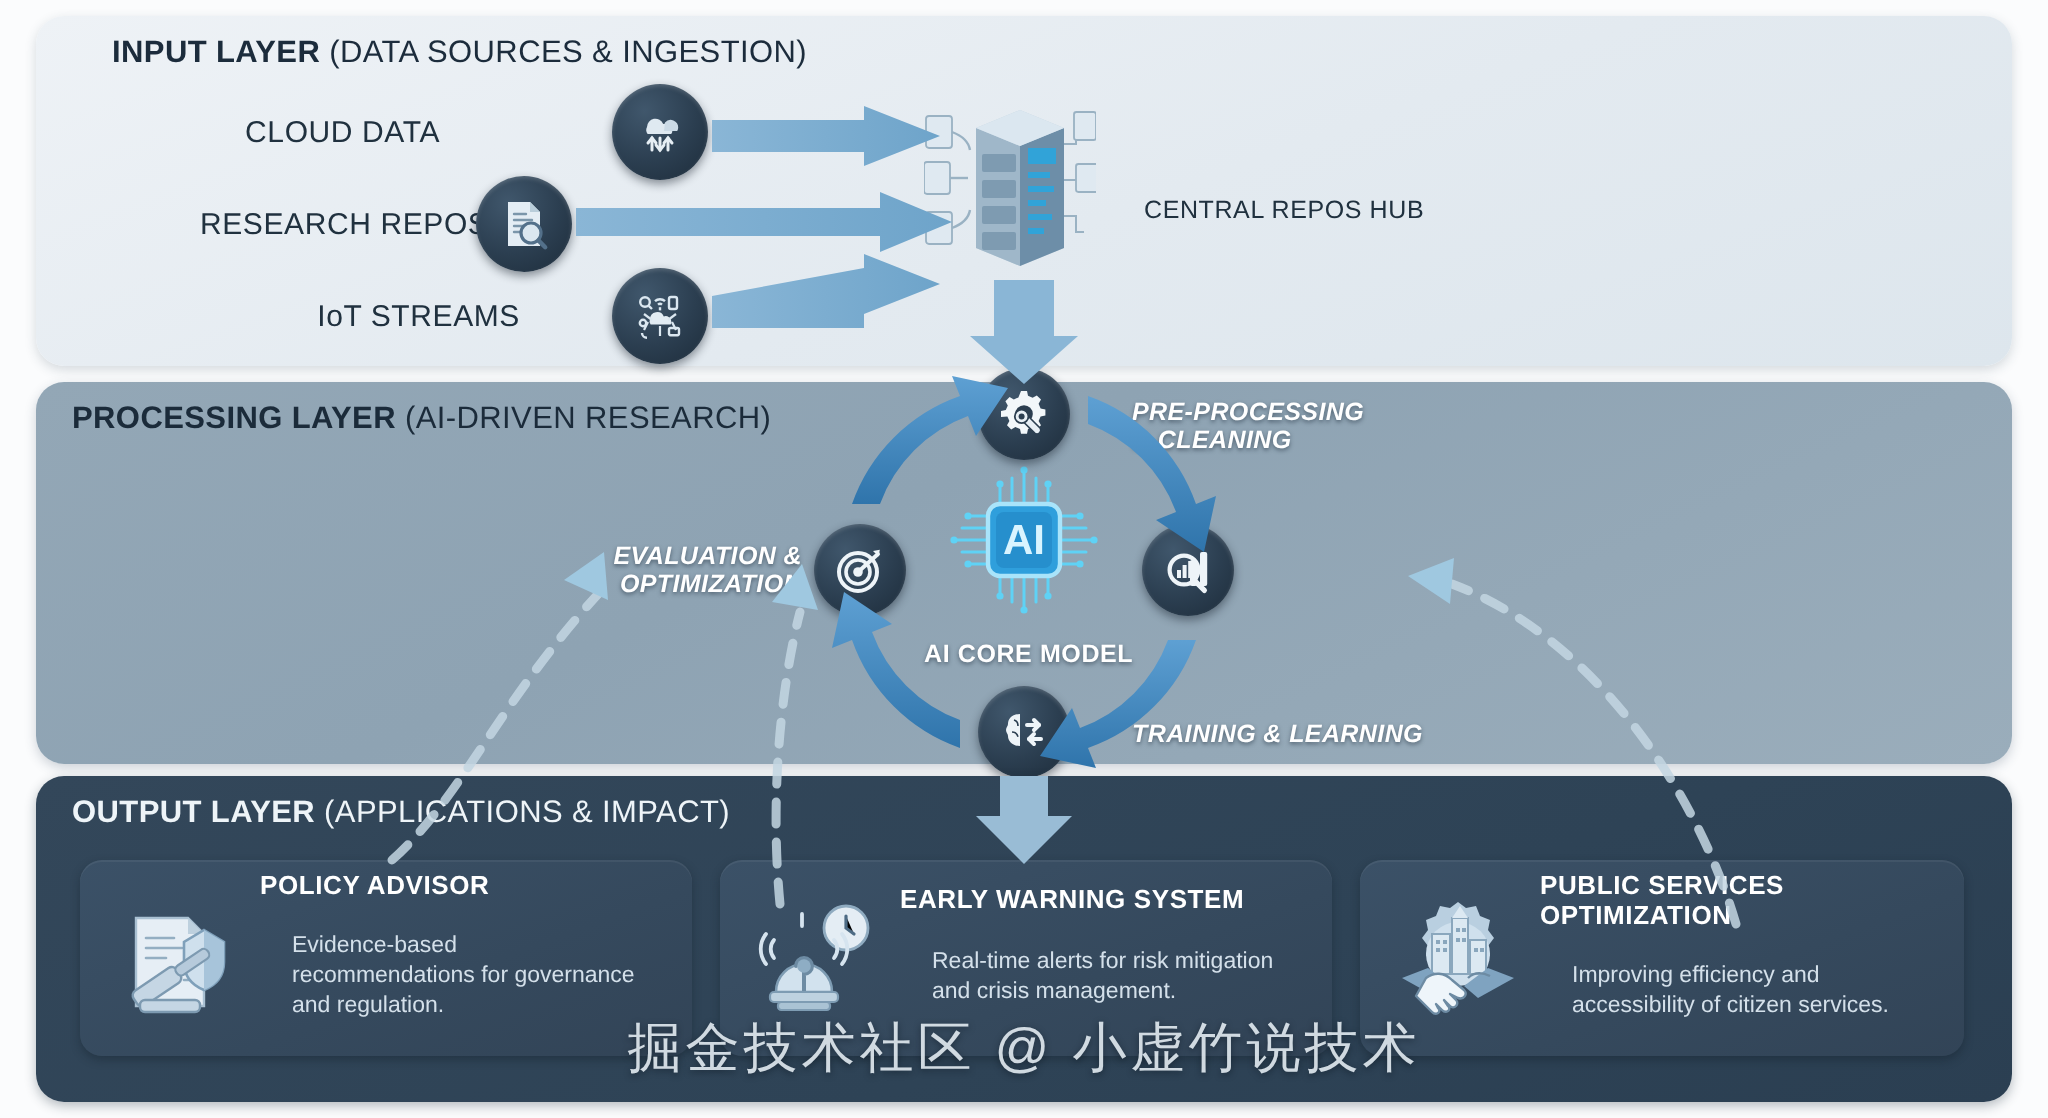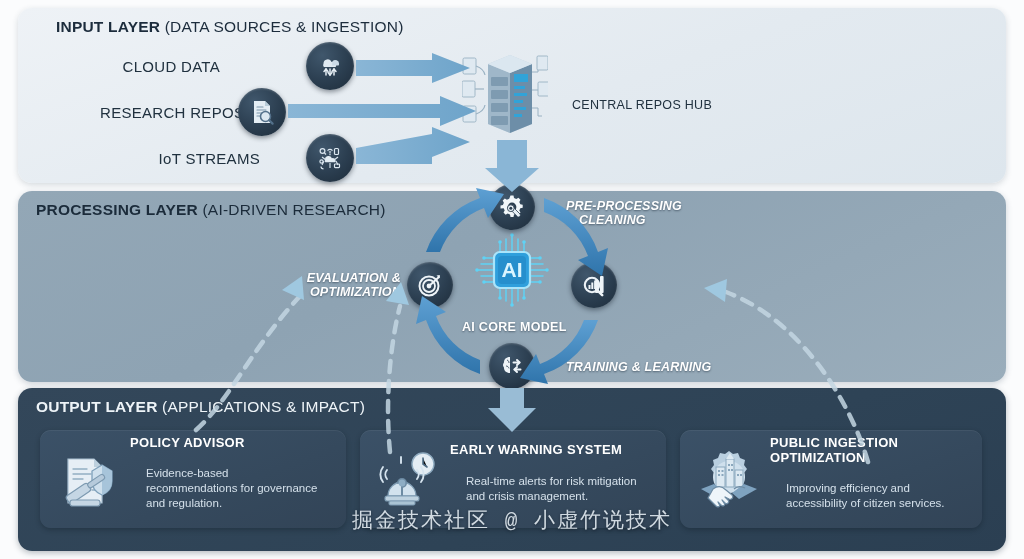--- a/index.html
+++ b/index.html
@@ -87,24 +87,24 @@
   #card1{left:40px;width:306px;}
   #card2{left:360px;width:306px;}
   #card3{left:680px;width:302px;}
 
   
   #arrows{position:absolute;left:0;top:0;width:1024px;height:559px;pointer-events:none;}
 
   
   #watermark{
     position:absolute;left:0;top:506px;width:1024px;
-    text-align:center;font-size:21px;color:rgba(232,240,246,.88);
+    text-align:center;font-size:27px;color:rgba(232,240,246,.88);
     letter-spacing:2px;white-space:nowrap;
     text-shadow:0 1px 3px rgba(10,20,30,.5);
-    font-family:Liberation Mono, monospace;
+    font-family:Liberation Sans, sans-serif;
   }
 </style>
 </head>
 <body>
 
 <div id="stage">
 
   <div class="band band-input">
     <div class="band-title">
       <span class="strong">INPUT LAYER</span><span> (DATA SOURCES &amp; INGESTION)</span>
@@ -412,21 +412,21 @@
           <rect x="41" y="25" width="2" height="2"></rect>
             <rect x="44" y="25" width="2" height="2"></rect>
         </g>
         <path d="M5 40l13-5 12 9-7 6z" fill="#7fa3c0"></path>
         <path d="M61 40l-13-5-12 9 7 6z" fill="#7fa3c0"></path>
         <path d="M17 40c4-3 9-3 13 1l6 5c2 2 0 5-3 4l-4-2 3 3c2 2-1 5-3 3l-3-3 2 3c2 2-1 4-3 2l-3-3 1 2c2 2-1 4-3 2l-8-8z" fill="#eef5fa" stroke="#6d8ba3" stroke-width="1.2" stroke-linejoin="round"></path>
         <path d="M49 39c-4-2-8-2-11 1" fill="none" stroke="#6d8ba3" stroke-width="1.2"></path>
       </svg>
     </div>
     <div class="card-text">
-      <p class="card-title">PUBLIC INGESTION OPTIMIZATION</p>
+      <p class="card-title">PUBLIC SERVICES OPTIMIZATION</p>
       <p class="card-desc">Improving efficiency and accessibility of citizen services.</p>
     </div>
   </div>
 
   <svg id="arrows" viewBox="0 0 1024 559">
     <defs>
       <linearGradient id="gArrow" x1="0" y1="0" x2="1" y2="0">
         <stop offset="0%" stop-color="#8ab6d6"></stop>
           <stop offset="100%" stop-color="#6ea4ca"></stop>
       </linearGradient>

